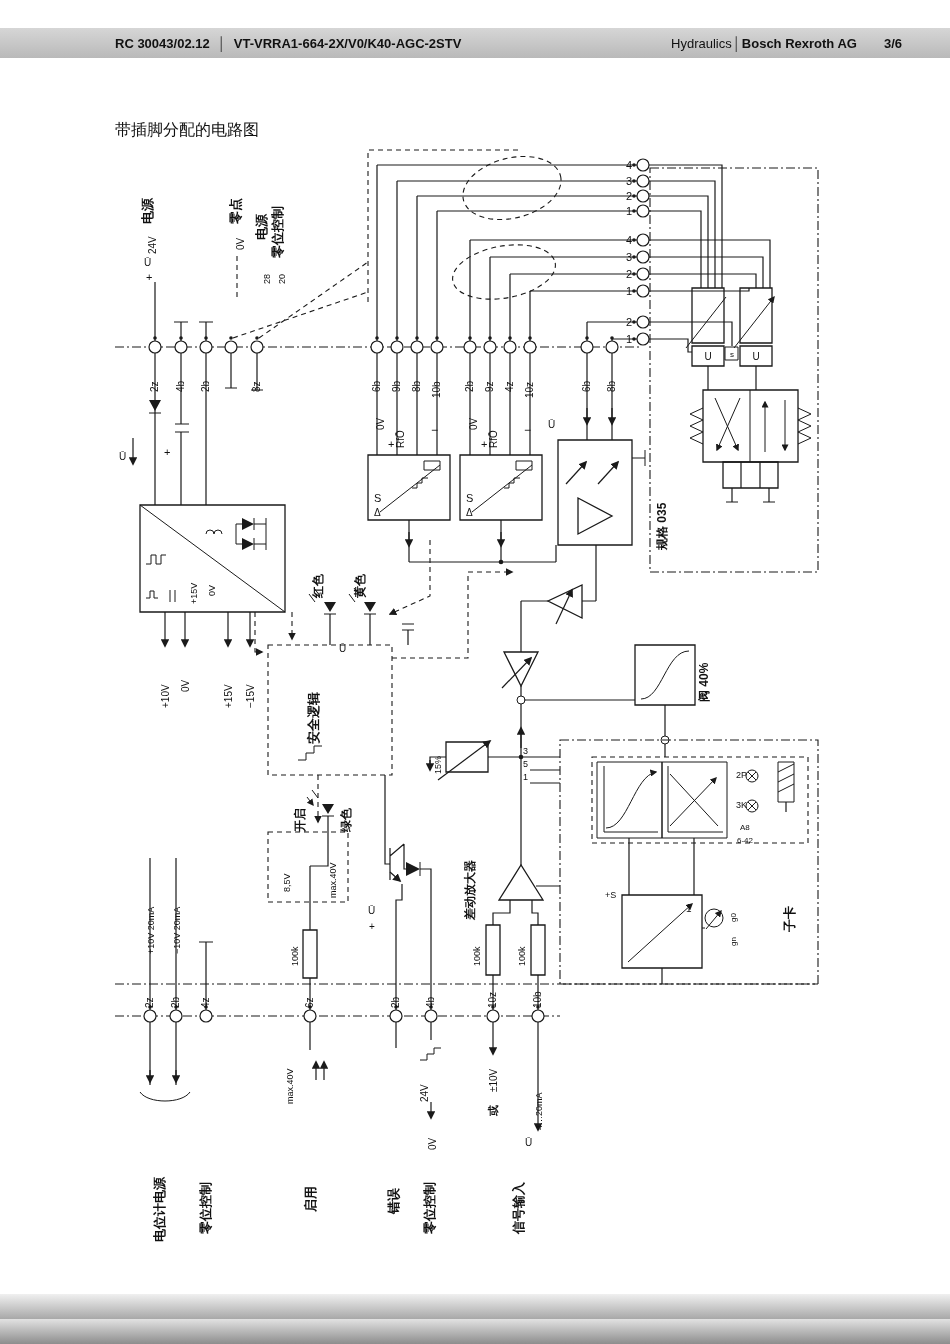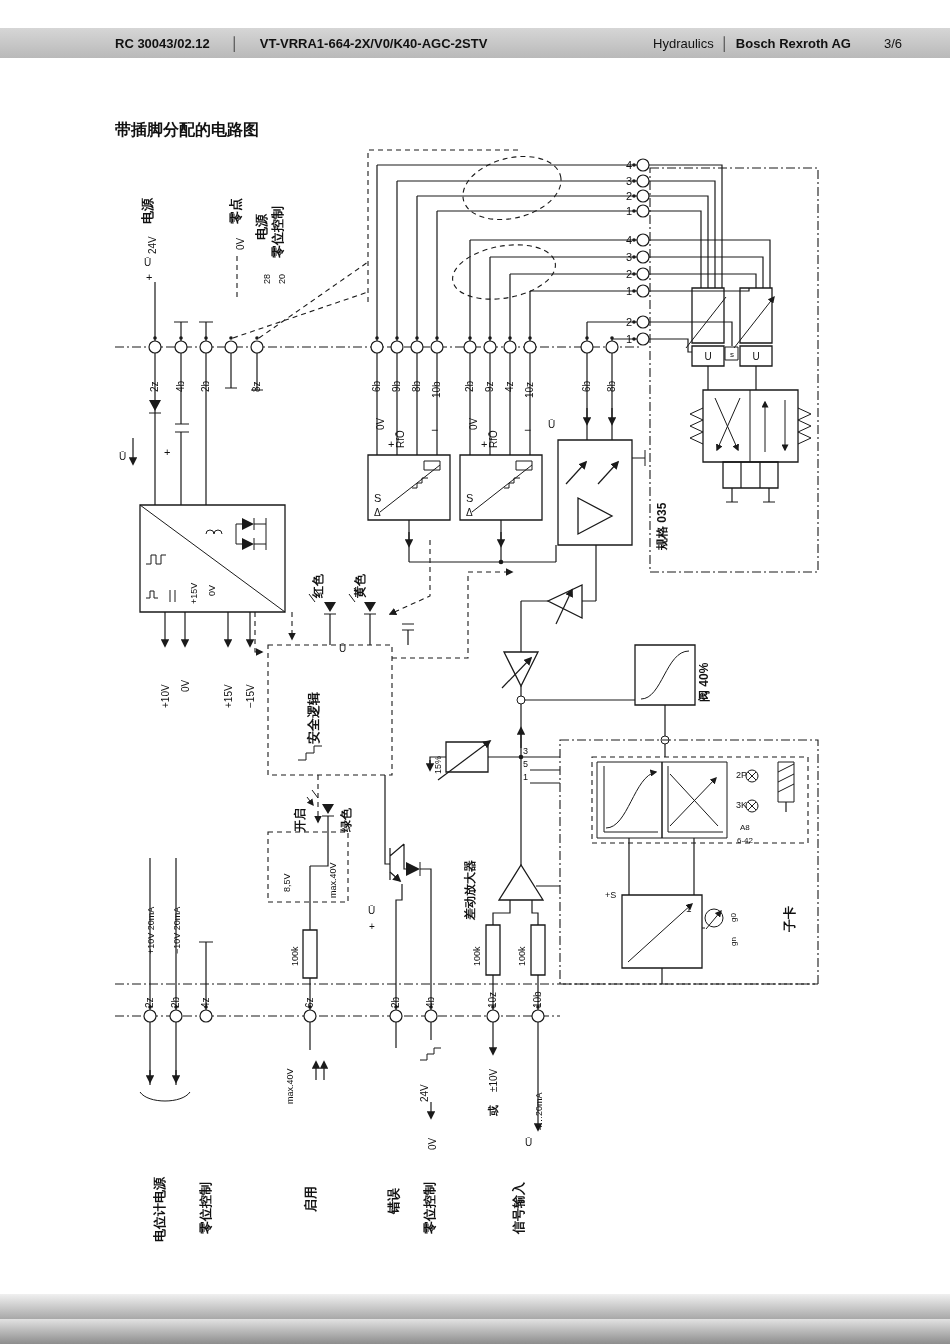--- a/index.html
+++ b/index.html
@@ -1,26 +1,26 @@
 <!DOCTYPE html>
 <html><head>
 <meta charset="utf-8">
 <style>
   html,body{margin:0;padding:0;}
   body{width:950px;height:1344px;position:relative;background:#ffffff;
        font-family:"Liberation Sans","DejaVu Sans",sans-serif;color:#111;overflow:hidden;}
   .topbar{position:absolute;left:0;top:28px;width:100%;height:30px;
           background:linear-gradient(180deg,#d6d6d6,#b9b9b9);
           display:flex;align-items:center;font-size:13px;}
-  .topbar .lft{margin-left:115px;display:flex;gap:21px;align-items:center;}
-  .topbar .rgt{margin-left:auto;margin-right:48px;display:flex;gap:7px;align-items:center;text-align:center;}
+  .topbar .lft{margin-left:115px;display:flex;gap:8px;align-items:center;}
+  .topbar .rgt{margin-left:auto;margin-right:48px;display:flex;gap:1px;align-items:center;text-align:center;}
   .b{font-weight:bold;}
   .sep{font-weight:normal;color:#333;}
-  .pagenum{margin-left:26px;font-weight:normal;}
-  .doc-title{position:absolute;left:115px;top:88px;font-size:16px;font-weight:bold;margin-top:32px;}
+  .pagenum{margin-left:26px;font-weight:bold;}
+  .doc-title{position:absolute;left:115px;top:88px;font-size:16px;font-weight:normal;margin-top:32px;}
   .footbar1{position:absolute;left:0;top:1294px;width:100%;height:25px;
             background:linear-gradient(180deg,#f0f0f0,#a8a8a8);}
   .footbar2{position:absolute;left:0;top:1319px;width:100%;height:25px;
             background:linear-gradient(180deg,#e2e2e2,#8d8d8d);}
   svg{position:absolute;left:0;top:0;}
   svg *{vector-effect:non-scaling-stroke;}
   .ln{stroke:#1a1a1a;stroke-width:1.2;fill:none;}
   .lnthin{stroke:#1a1a1a;stroke-width:1;fill:none;}
   .dd{stroke:#1a1a1a;stroke-width:1.1;fill:none;stroke-dasharray:9 3 2 3;}
   .da{stroke:#1a1a1a;stroke-width:1.1;fill:none;stroke-dasharray:5 4;}

